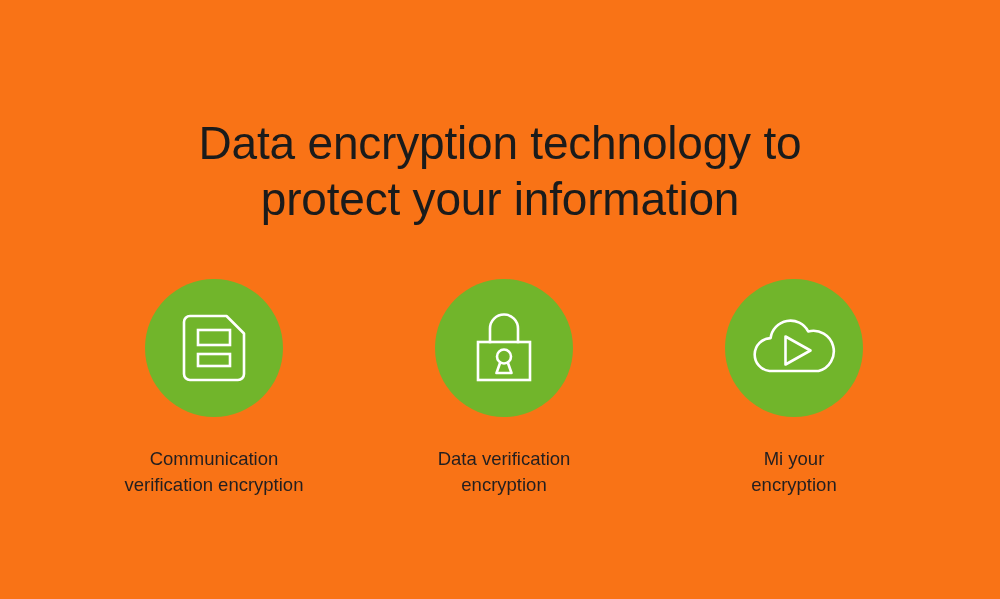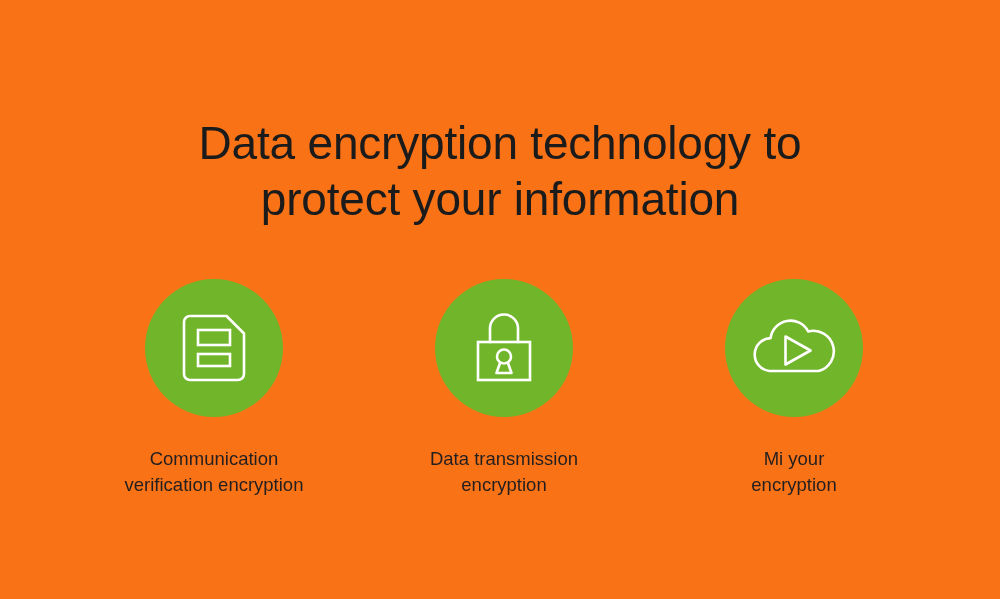--- a/index.html
+++ b/index.html
@@ -112,21 +112,21 @@
       <div class="icon-circle">
         <span>
           <svg width="62" height="72" viewBox="0 0 62 72" fill="none" xmlns="http://www.w3.org/2000/svg">
             <path d="M17 30 V16.5 A14 14 0 0 1 45 16.5 V30" stroke="#ffffff" stroke-width="2.6" fill="none" stroke-linecap="square"></path>
             <rect x="5" y="30" width="52" height="38" stroke="#ffffff" stroke-width="2.6" fill="none"></rect>
             <circle cx="31" cy="44.5" r="7" stroke="#ffffff" stroke-width="2.6" fill="none"></circle>
             <path d="M27.3 50.2 L23.5 61 H38.5 L34.7 50.2" stroke="#ffffff" stroke-width="2.6" fill="none" stroke-linejoin="round"></path>
           </svg>
         </span>
       </div>
-      <div class="feature-label">Data transmission
+      <div class="feature-label">Data verification
 encryption</div>
     </div>
 
     <div class="feature feature-2">
       <div class="icon-circle">
         <span>
           <svg width="86" height="62" viewBox="0 0 86 62" fill="none" xmlns="http://www.w3.org/2000/svg">
             <path d="M18.5 54 A16.5 16.5 0 0 1 19.6 21.1 A20 20 0 0 1 57.2 14.4 A15.5 15.5 0 0 1 67.5 54 Z" stroke="#ffffff" stroke-width="2.6" fill="none" stroke-linejoin="round"></path>
             <path d="M34.5 19.5 L59.5 33.5 L34.5 47.5 Z" stroke="#ffffff" stroke-width="2.6" fill="none" stroke-linejoin="round"></path>
           </svg>

